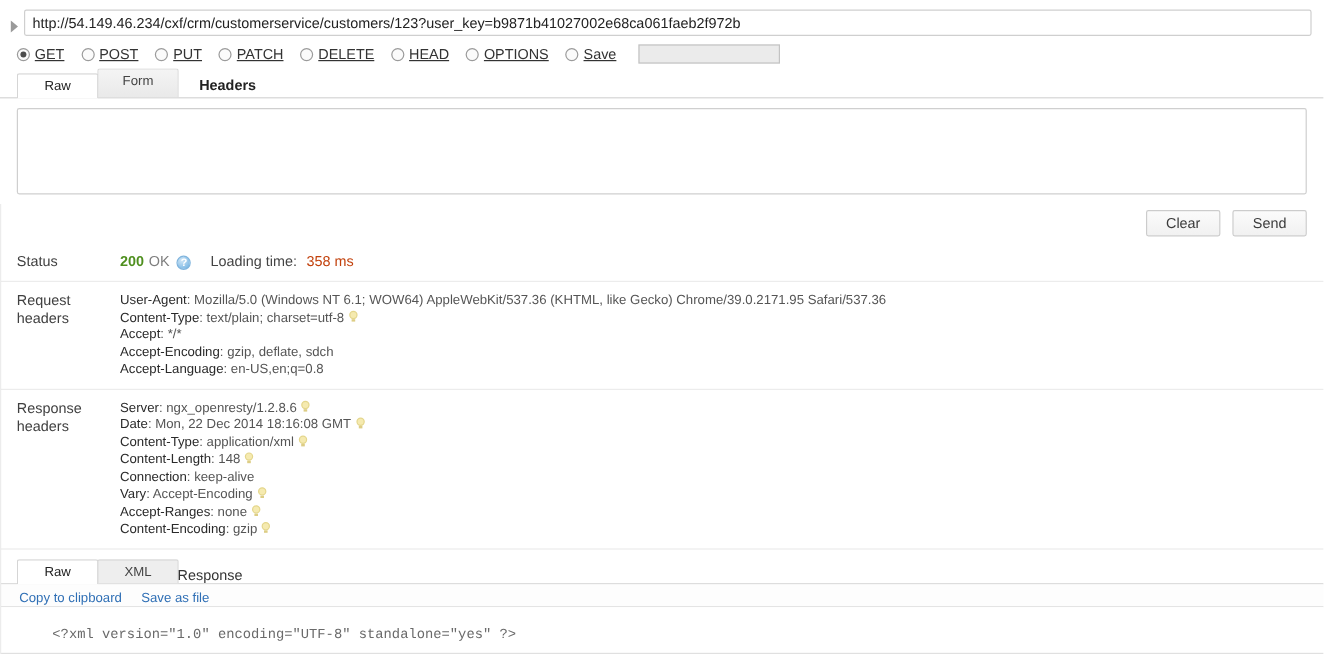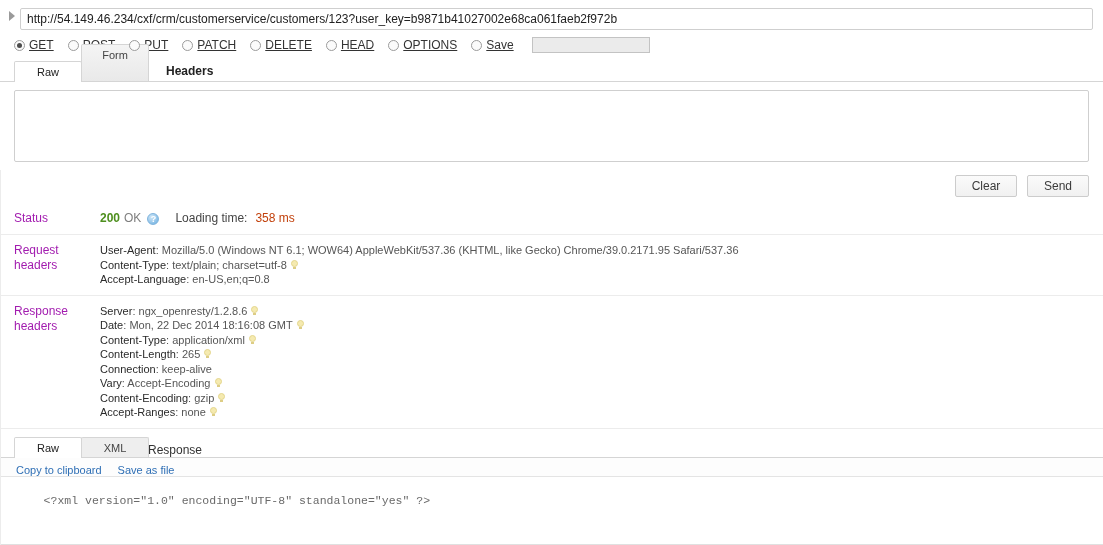--- a/index.html
+++ b/index.html
@@ -14,21 +14,21 @@
     font-family: "Liberation Sans", sans-serif;
     font-size: 12px;
     color: #333333;
     overflow: hidden;
     position: relative;
   }
 
   
   .url-row {
     display: flex;
-    align-items: flex-start;
+    align-items: flex-end;
     padding: 8px 10px 4px 4px;
   }
   .expander {
     width: 16px;
     height: 16px;
     flex: 0 0 16px;
     display: flex;
     align-items: center;
     justify-content: center;
     cursor: pointer;
@@ -104,21 +104,21 @@
   
   .tabstrip {
     display: flex;
     align-items: flex-end;
     padding-left: 14px;
     border-bottom: 1px solid #d5d5d5;
     height: 22px;
   }
   .tab {
     width: 68px;
-    height: 37px;
+    height: 24px;
     line-height: 20px;
     box-sizing: border-box;
     text-align: center;
     font-size: 11px;
     color: #444444;
     border: 1px solid #d5d5d5;
     border-bottom: none;
     background: linear-gradient(#f4f4f4, #e9e9e9);
     margin-right: -1px;
     cursor: pointer;
@@ -177,21 +177,21 @@
   }
 
   
   .info-row {
     display: flex;
     padding: 8px 0 8px 14px;
     border-bottom: 1px solid #ececec;
   }
   .info-label {
     flex: 0 0 72px;
-    color: #a21caf;
+    color: #404040;
     font-size: 12px;
     line-height: 15px;
   }
   .info-body {
     flex: 1 1 auto;
     padding-left: 14px;
     line-height: 15px;
   }
   .status-line {
     display: flex;
@@ -385,20 +385,26 @@
     <div>headers</div>
   </div>
   <div class="info-body">
     <div class="hdr-line">
       <span class="hdr-name">User-Agent</span><span class="hdr-val">: </span><span class="hdr-val">Mozilla/5.0 (Windows NT 6.1; WOW64) AppleWebKit/537.36 (KHTML, like Gecko) Chrome/39.0.2171.95 Safari/537.36</span>
     </div>
     <div class="hdr-line">
       <span class="hdr-name">Content-Type</span><span class="hdr-val">: </span><span class="hdr-val">text/plain; charset=utf-8</span><span class="bulb"></span>
     </div>
     <div class="hdr-line">
+      <span class="hdr-name">Accept</span><span class="hdr-val">: </span><span class="hdr-val">*/*</span>
+    </div>
+    <div class="hdr-line">
+      <span class="hdr-name">Accept-Encoding</span><span class="hdr-val">: </span><span class="hdr-val">gzip, deflate, sdch</span>
+    </div>
+    <div class="hdr-line">
       <span class="hdr-name">Accept-Language</span><span class="hdr-val">: </span><span class="hdr-val">en-US,en;q=0.8</span>
     </div>
   </div>
 </div>
 
 <div class="info-row">
   <div class="info-label">
     <div>Response</div>
     <div>headers</div>
   </div>
@@ -406,33 +412,33 @@
     <div class="hdr-line">
       <span class="hdr-name">Server</span><span class="hdr-val">: </span><span class="hdr-val">ngx_openresty/1.2.8.6</span><span class="bulb"></span>
     </div>
     <div class="hdr-line">
       <span class="hdr-name">Date</span><span class="hdr-val">: </span><span class="hdr-val">Mon, 22 Dec 2014 18:16:08 GMT</span><span class="bulb"></span>
     </div>
     <div class="hdr-line">
       <span class="hdr-name">Content-Type</span><span class="hdr-val">: </span><span class="hdr-val">application/xml</span><span class="bulb"></span>
     </div>
     <div class="hdr-line">
-      <span class="hdr-name">Content-Length</span><span class="hdr-val">: </span><span class="hdr-val">265</span><span class="bulb"></span>
+      <span class="hdr-name">Content-Length</span><span class="hdr-val">: </span><span class="hdr-val">148</span><span class="bulb"></span>
     </div>
     <div class="hdr-line">
       <span class="hdr-name">Connection</span><span class="hdr-val">: </span><span class="hdr-val">keep-alive</span>
     </div>
     <div class="hdr-line">
       <span class="hdr-name">Vary</span><span class="hdr-val">: </span><span class="hdr-val">Accept-Encoding</span><span class="bulb"></span>
     </div>
     <div class="hdr-line">
+      <span class="hdr-name">Accept-Ranges</span><span class="hdr-val">: </span><span class="hdr-val">none</span><span class="bulb"></span>
+    </div>
+    <div class="hdr-line">
       <span class="hdr-name">Content-Encoding</span><span class="hdr-val">: </span><span class="hdr-val">gzip</span><span class="bulb"></span>
-    </div>
-    <div class="hdr-line">
-      <span class="hdr-name">Accept-Ranges</span><span class="hdr-val">: </span><span class="hdr-val">none</span><span class="bulb"></span>
     </div>
   </div>
 </div>
 
 <div class="resp-tabstrip">
   <div class="tab active">Raw</div>
   <div class="tab" style="background:#eeeeee;color:#444;top:0;height:20px;">XML</div>
   <div class="section-title">Response</div>
 </div>
 

